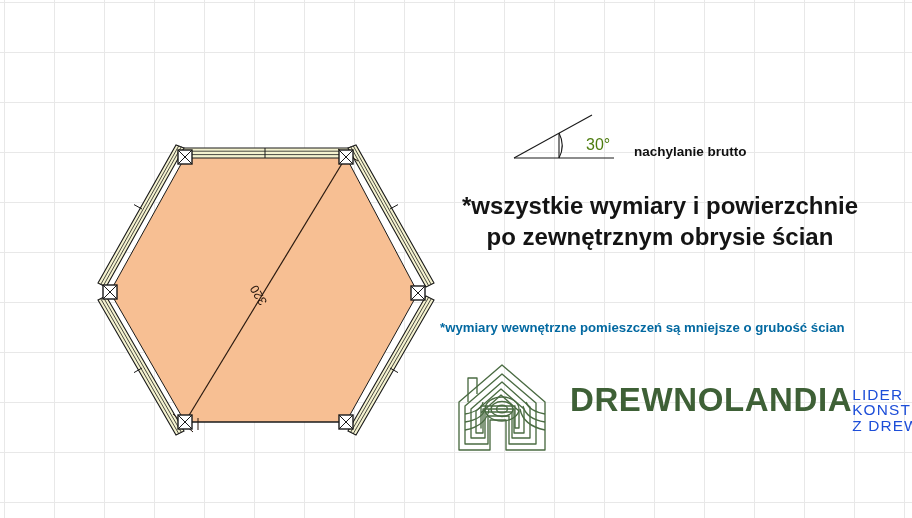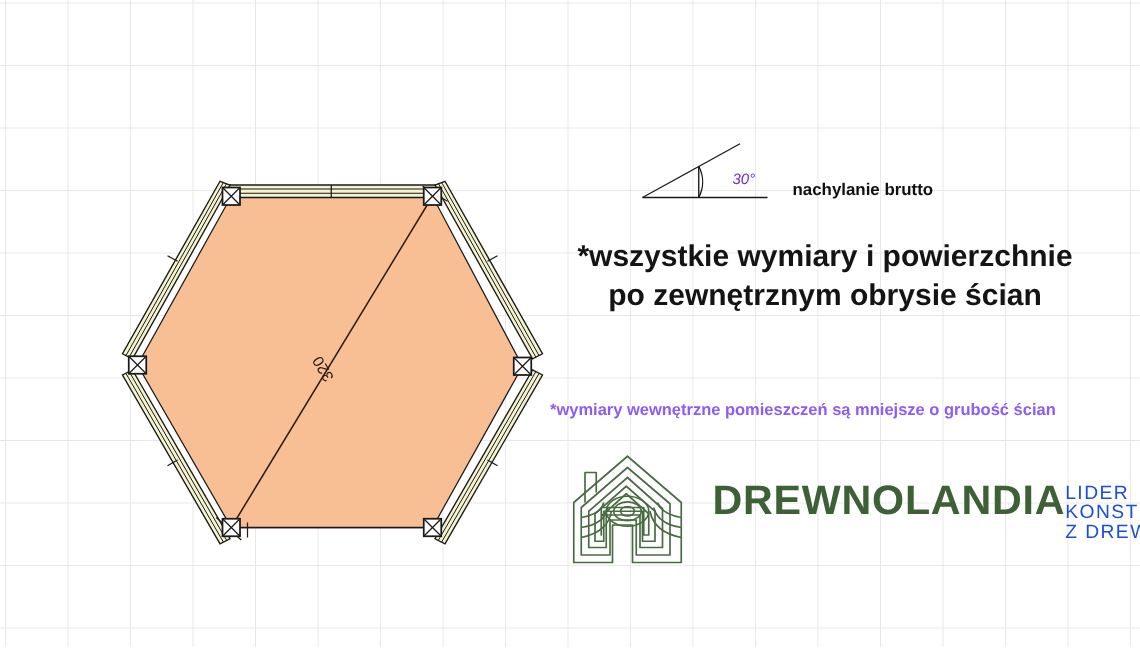--- a/index.html
+++ b/index.html
@@ -44,23 +44,22 @@
   }
   #angle-svg {
     position: absolute;
     left: 512px;
     top: 112px;
   }
   #angle-value {
     position: absolute;
     left: 586px;
     top: 136px;
-    font-size: 12px;
-    color: #6d28d9;
-    font-style: italic;
+    font-size: 16px;
+    color: #4d7c0f;
   }
   #roof-caption {
     position: absolute;
     left: 634px;
     top: 144px;
     font-size: 13.5px;
     font-weight: bold;
     color: #111111;
     white-space: nowrap;
   }
@@ -78,21 +77,21 @@
   #note-block .ln {
     display: block;
     white-space: nowrap;
   }
   #footnote {
     position: absolute;
     left: 440px;
     top: 320px;
     font-size: 13.2px;
     font-weight: bold;
-    color: #8b5cf6;
+    color: #0369a1;
     white-space: nowrap;
   }
   
   #logo {
     position: absolute;
     left: 452px;
     top: 362px;
     display: flex;
     align-items: center;
   }

